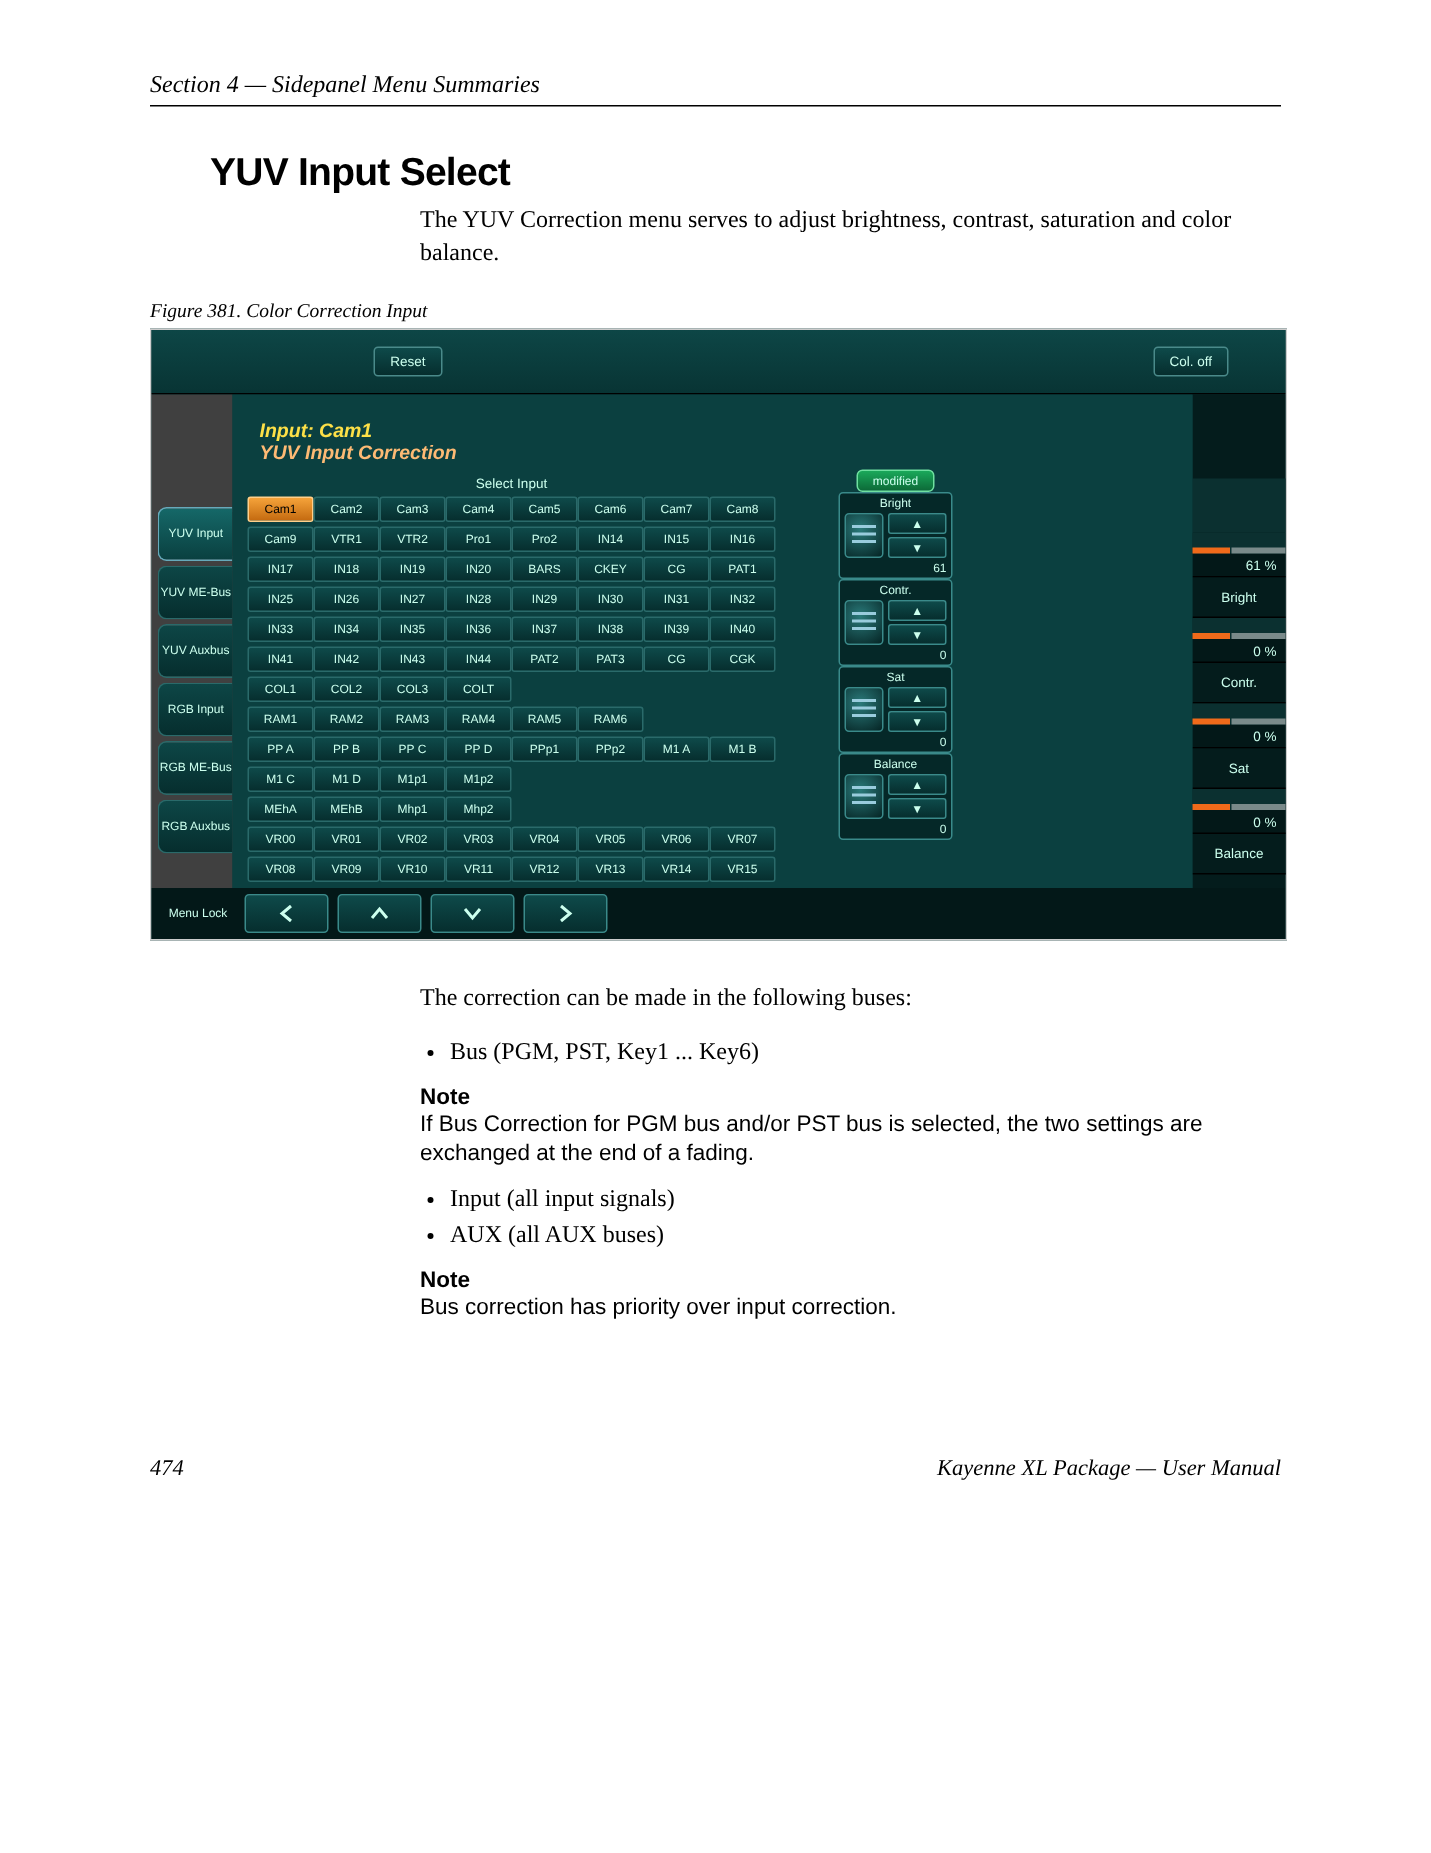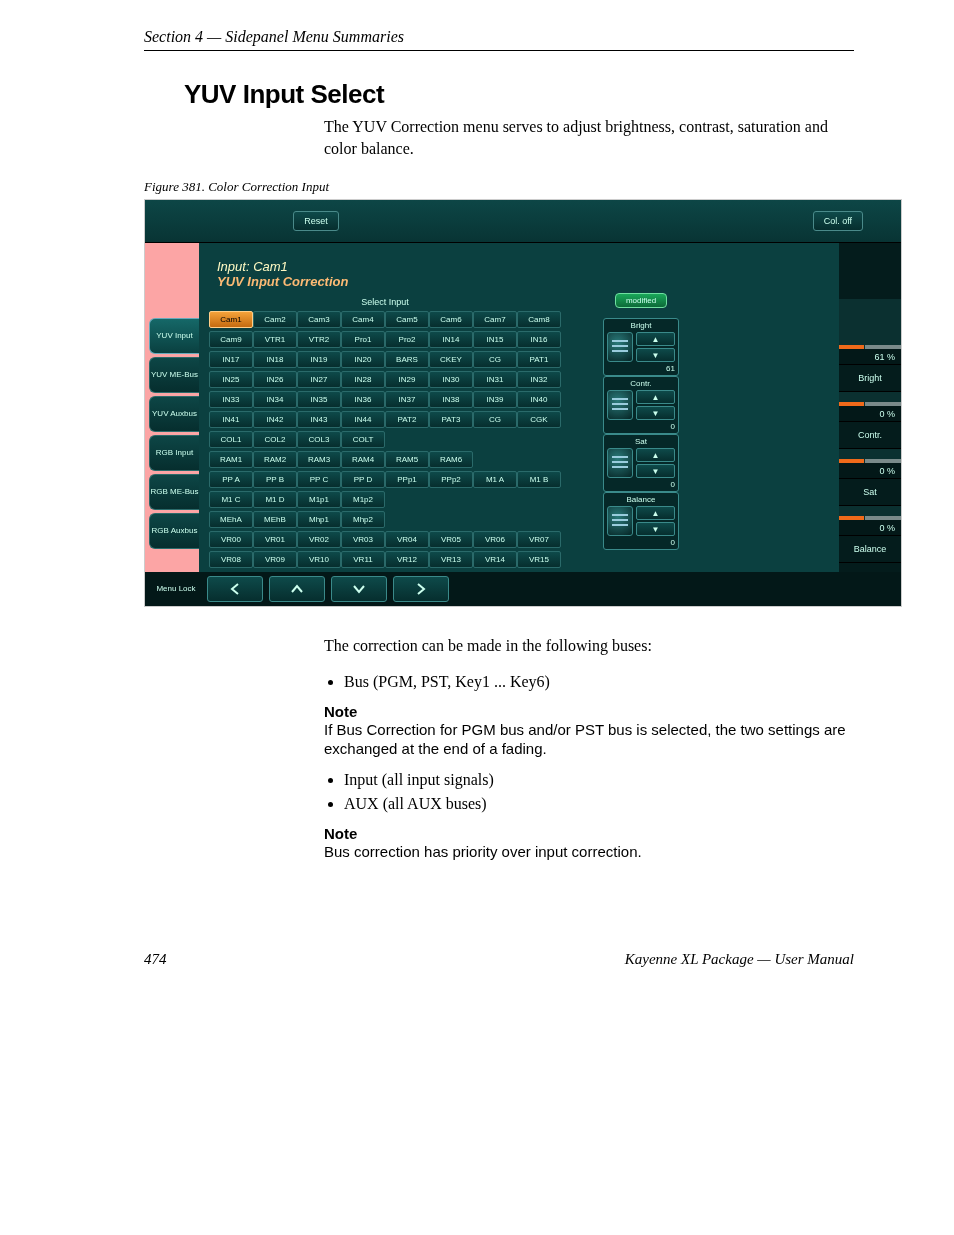--- a/index.html
+++ b/index.html
@@ -3,23 +3,22 @@
 <meta charset="utf-8">
 <style>
   body {
     margin: 0;
     font-family: Georgia, 'Times New Roman', serif;
     background: #fff;
     color: #000;
     width: 954px;
   }
   .page {
-    padding: 28px 100px 40px 100px;
+    padding: 48px 100px 40px 100px;
     box-sizing: border-box;
-    margin-left: 44px;
   }
   .section-header {
     font-style: italic;
     font-size: 16px;
     margin-bottom: 4px;
   }
   .section-rule {
     border: none;
     border-top: 1px solid #000;
     margin: 0 0 28px 0;
@@ -73,21 +72,21 @@
   .ui-body {
     display: flex;
   }
   .ui-content-wrap {
     flex: 1;
     display: flex;
   }
   .ui-sidetabs {
     width: 54px;
     padding-top: 72px;
-    background: #fca5a5;
+    background: #404040;
   }
   .ui-tab {
     height: 34px;
     margin: 3px 0 3px 4px;
     border: 1px solid #2a6a6a;
     border-right: none;
     border-top-left-radius: 6px;
     border-bottom-left-radius: 6px;
     background: linear-gradient(#0d4646, #062e2e);
     display:flex; align-items:center; justify-content:center;
@@ -95,23 +94,23 @@
     font-size:8px;
   }
   .ui-tab.sel { background: linear-gradient(#156868, #0a4040); border-color:#6ab; }
   .ui-main {
     flex: 1;
     background: #0b4040;
     padding: 10px 8px 4px 10px;
     position: relative;
   }
   .panel-title {
-    color: #fef9c3;
+    color: #fde047;
     font-style: italic;
-    font-weight: normal;
+    font-weight: bold;
     font-size: 13px;
     margin: 6px 0 0 8px;
   }
   .panel-title2 {
     color: #fdba74;
     font-style: italic;
     font-weight: bold;
     font-size: 13px;
     margin: 0 0 8px 8px;
   }
@@ -141,21 +140,21 @@
   .in-btn.sel {
     background: linear-gradient(#f5a33a, #c46a10);
     border-color:#ffcf8a;
     color:#000;
   }
   .side-controls {
     width: 80px;
     display:flex;
     flex-direction:column;
     align-items:center;
-    gap:10px;
+    gap:0;
     margin-top:-4px;
   }
   .mod-badge{
     background: linear-gradient(#1aa85a, #0c6a38);
     border:1px solid #6fe0a0;
     border-radius:4px;
     padding:2px 10px;
     font-size:8px;
   }
   .param-box{

